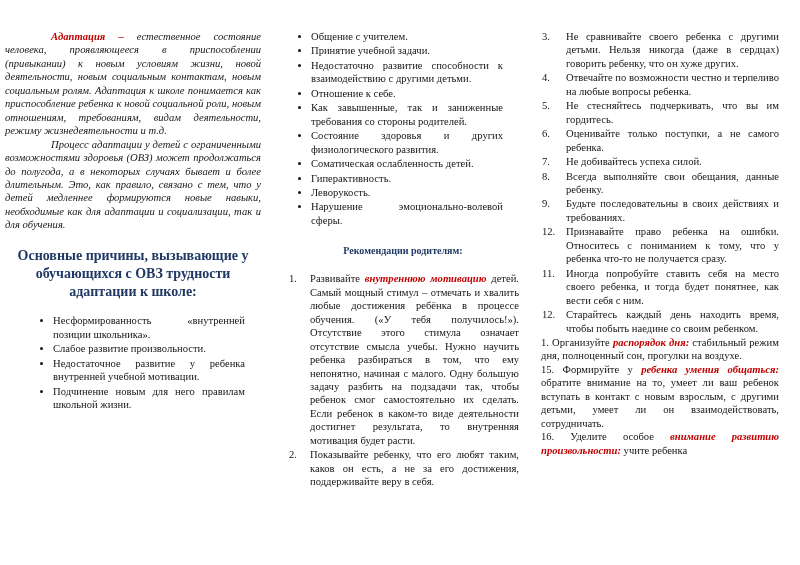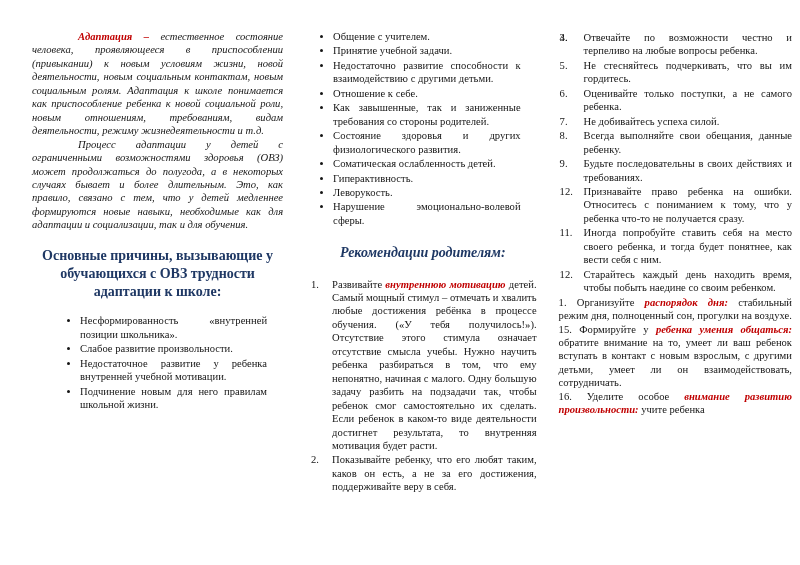--- a/index.html
+++ b/index.html
@@ -7,21 +7,21 @@
     --red-color:#C00000;
     --body-color:#161616;
     --page-bg:#ffffff;
   }
   html,body{margin:0;padding:0;background:#e8e8e8;}
   .page{
     width:800px;height:565px;
     background:var(--page-bg);
     box-sizing:border-box;
     display:flex;
-    padding:30px 8px 0 32px;
+    padding:30px 8px 0 5px;
     font-family:"Liberation Serif","DejaVu Serif",serif;
     color:var(--body-color);
     font-size:10.6px;
     line-height:1.27;
     overflow:hidden;
   }
   .col{box-sizing:border-box;}
   .col-left{width:256px;margin-right:26px;}
   .col-mid{width:232px;margin-right:22px;}
   .col-right{width:238px;}
@@ -40,23 +40,22 @@
   .blue-heading{
     color:var(--heading-color);
     font-weight:bold;
     text-align:center;
     font-style:normal;
     font-size:14px;
     line-height:1.3;
     margin:15px 6px 13px 6px;
   }
   .recs-heading{
-    font-size:14px;
+    font-size:10px;
     margin:17px 0 15px 0;
-    font-style:italic;
   }
   ul.bullets{
     margin:0;
     padding-left:48px;
     list-style:disc outside;
   }
   ul.bullets.mid{
     padding-left:24px;
   }
   ul.bullets li{
@@ -113,21 +112,21 @@
       </ul>
     <div class="blue-heading recs-heading">Рекомендации родителям:</div>
     <div class="num-list" id="recs-1-2">
         <div class="num-item"><span class="num">1.</span><span>Развивайте </span><span class="red-em">внутреннюю мотивацию</span><span> детей. Самый мощный стимул – отмечать и хвалить любые достижения ребёнка в процессе обучения. («У тебя получилось!»). Отсутствие этого стимула означает отсутствие смысла учебы. Нужно научить ребенка разбираться в том, что ему непонятно, начиная с малого. Одну большую задачу разбить на подзадачи так, чтобы ребенок смог самостоятельно их сделать. Если ребенок в каком-то виде деятельности достигнет результата, то внутренняя мотивация будет расти.</span></div>
         <div class="num-item"><span class="num">2.</span><span>Показывайте ребенку, что его любят таким, каков он есть, а не за его достижения, поддерживайте веру в себя.</span></div>
       </div>
   </div>
 
   <div class="col col-right">
     <div class="num-list" id="recs-3-12">
-        <div class="num-item"><span class="num">3.</span></div>
+        <div class="num-item"><span class="num">3.</span><span>Не сравнивайте своего ребенка с другими детьми. Нельзя никогда (даже в сердцах) говорить ребенку, что он хуже других.</span></div>
         <div class="num-item"><span class="num">4.</span><span>Отвечайте по возможности честно и терпеливо на любые вопросы ребенка.</span></div>
         <div class="num-item"><span class="num">5.</span><span>Не стесняйтесь подчеркивать, что вы им гордитесь.</span></div>
         <div class="num-item"><span class="num">6.</span><span>Оценивайте только поступки, а не самого ребенка.</span></div>
         <div class="num-item"><span class="num">7.</span><span>Не добивайтесь успеха силой.</span></div>
         <div class="num-item"><span class="num">8.</span><span>Всегда выполняйте свои обещания, данные ребенку.</span></div>
         <div class="num-item"><span class="num">9.</span><span>Будьте последовательны в своих действиях и требованиях.</span></div>
         <div class="num-item"><span class="num">12.</span><span>Признавайте право ребенка на ошибки. Относитесь с пониманием к тому, что у ребенка что-то не получается сразу.</span></div>
         <div class="num-item"><span class="num">11.</span><span>Иногда попробуйте ставить себя на место своего ребенка, и тогда будет понятнее, как вести себя с ним.</span></div>
         <div class="num-item"><span class="num">12.</span><span>Старайтесь каждый день находить время, чтобы побыть наедине со своим ребенком.</span></div>
       </div>

